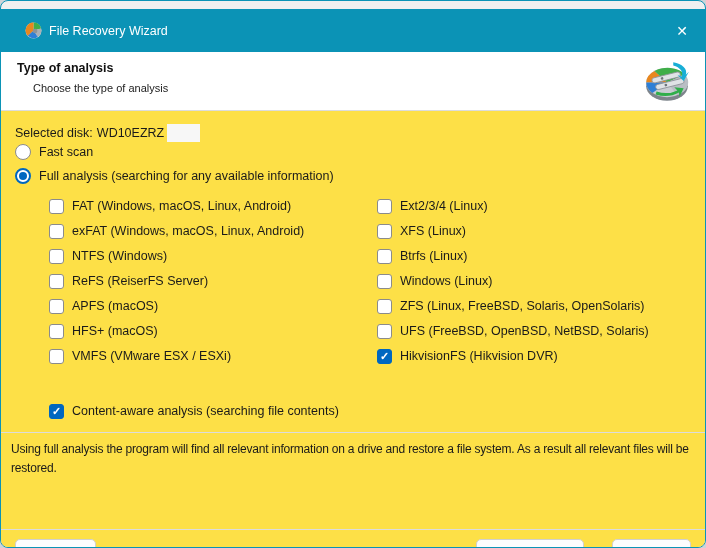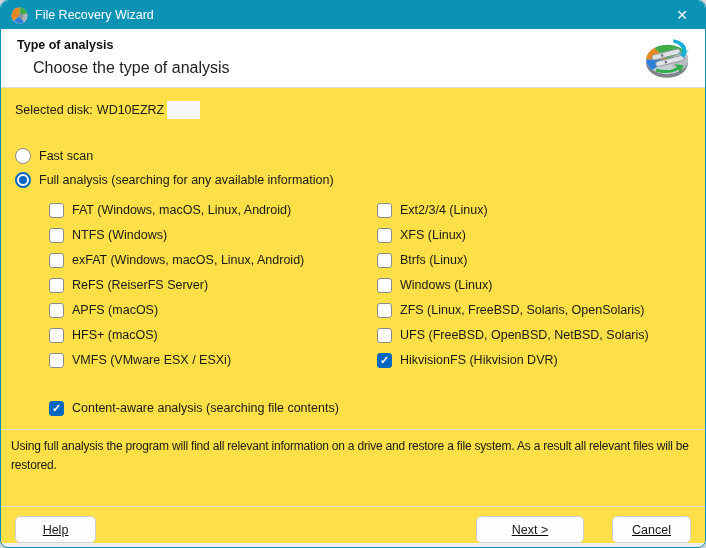--- a/index.html
+++ b/index.html
@@ -7,68 +7,68 @@
   :root { --titlebar:#0b93b6; --accent:#0067c0; }
 
   .window {
     position:relative; width:706px; height:548px;
     border:1px solid var(--titlebar); border-radius:8px; overflow:hidden;
     background:#f0f0f0;
   }
 
   
   .titlebar {
-    height:28px; background:var(--titlebar); display:flex; align-items:center;
-    padding-left:10px; color:#fff;
+    height:43px; background:var(--titlebar); display:flex; align-items:center;
+    padding-left:24px; color:#fff;margin-top:8px;
   }
   .titlebar .app-icon { width:17px; height:17px; margin-right:7px; flex:0 0 auto; }
   .titlebar .title { font-size:12.5px; color:#fff; }
   .close-btn {
     margin-left:auto; width:46px; height:33px; display:flex; align-items:center; justify-content:center;
     cursor:default;
   }
   .close-btn .x { color:#fff; font-size:14px; line-height:1; }
 
   
   .header {
     position:relative; height:59px; background:#ffffff; border-bottom:1px solid #dcdcdc;
     padding:9px 0 0 16px;
   }
   .header .h-title { font-size:12.5px; font-weight:bold; color:#111; }
-  .header .h-sub { font-size:16px; color:#222; margin:7px 0 0 16px; }
+  .header .h-sub { font-size:11px; color:#222; margin:7px 0 0 16px; }
   .header .wiz-icon { position:absolute; right:13px; top:4px; width:50px; height:50px; }
 
   
   .body { height:455px; display:flex; flex-direction:column; background:#fde047; }
 
   .disk-row { margin:13px 0 0 14px; display:flex; align-items:center; font-size:12.5px; color:#1a1a1a; }
   .disk-row .val { margin-left:4px; }
   .disk-highlight { display:inline-block; width:33px; height:18px; background:#f7f7f7; margin-left:3px; }
 
   .radio-row { display:flex; align-items:center; gap:8px; margin-left:14px; height:20px; font-size:12.5px; color:#1a1a1a; }
-  .radio-row.r1 { margin-top:27px; }
+  .radio-row.r1 { }
   .radio-row.r2 { margin-top:4px; }
   .radio { width:16px; height:16px; border-radius:50%; border:1px solid #8b8b8b; background:#fff;
            display:flex; align-items:center; justify-content:center; flex:0 0 auto; }
   .radio.on { border:2px solid var(--accent); }
   .radio.on::after { content:""; width:8px; height:8px; border-radius:50%; background:var(--accent); }
 
   .fs-grid {
     margin:13px 0 0 48px;
     display:grid; grid-auto-flow:column;
     grid-template-rows:repeat(7,25px);
     grid-template-columns:328px auto;
   }
   .cb-row { display:flex; gap:8px; font-size:12.5px; color:#1a1a1a; }
   .cb { width:15px; height:15px; border:1px solid #8b8b8b; border-radius:3px; background:#fff;
         display:flex; align-items:center; justify-content:center; flex:0 0 auto; }
   .cb.on { background:var(--accent); border-color:var(--accent); }
   .cb.on::after { content:"✓"; color:#fff; font-size:11px; line-height:1; font-weight:bold; }
 
-  .content-row { margin:23px 0 0 48px; }
+  .content-row { margin:30px 0 0 48px; }
 
   .divider { height:1px; background:#dcdcdc; margin-top:13px; }
   .desc { font-size:12px; letter-spacing:-0.2px; color:#1a1a1a; margin:7px 10px 0 10px; line-height:1.55; }
 
   .button-strip { margin-top:auto; border-top:1px solid #dcdcdc; padding:9px 14px 0 14px; display:flex; align-items:flex-start;text-decoration:underline; }
   .btn {
     height:27px; background:#fdfdfd; border:1px solid #d0d0d0; border-radius:5px;
     font-family:"Liberation Sans", sans-serif; font-size:12.5px; color:#1a1a1a; padding:0 10px;
   }
   .btn-help { width:81px; }
@@ -138,25 +138,25 @@
       <span>Full analysis (searching for any available information)</span>
     </div>
 
     <div class="fs-grid">
       <div class="cb-row">
         <span class="cb"></span>
         <span>FAT (Windows, macOS, Linux, Android)</span>
       </div>
       <div class="cb-row">
         <span class="cb"></span>
+        <span>exFAT (Windows, macOS, Linux, Android)</span>
+      </div>
+      <div class="cb-row">
+        <span class="cb"></span>
         <span>NTFS (Windows)</span>
-      </div>
-      <div class="cb-row">
-        <span class="cb"></span>
-        <span>exFAT (Windows, macOS, Linux, Android)</span>
       </div>
       <div class="cb-row">
         <span class="cb"></span>
         <span>ReFS (ReiserFS Server)</span>
       </div>
       <div class="cb-row">
         <span class="cb"></span>
         <span>APFS (macOS)</span>
       </div>
       <div class="cb-row">

